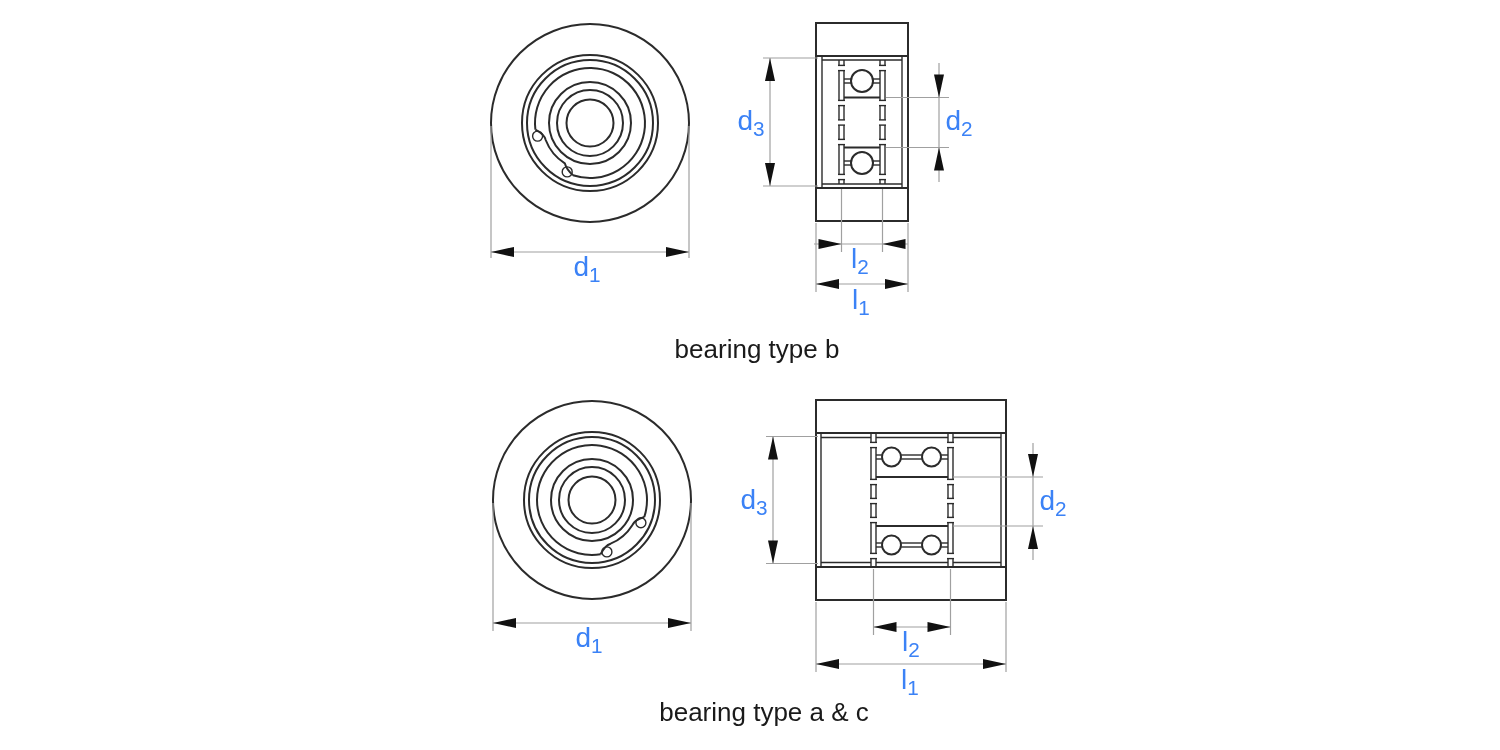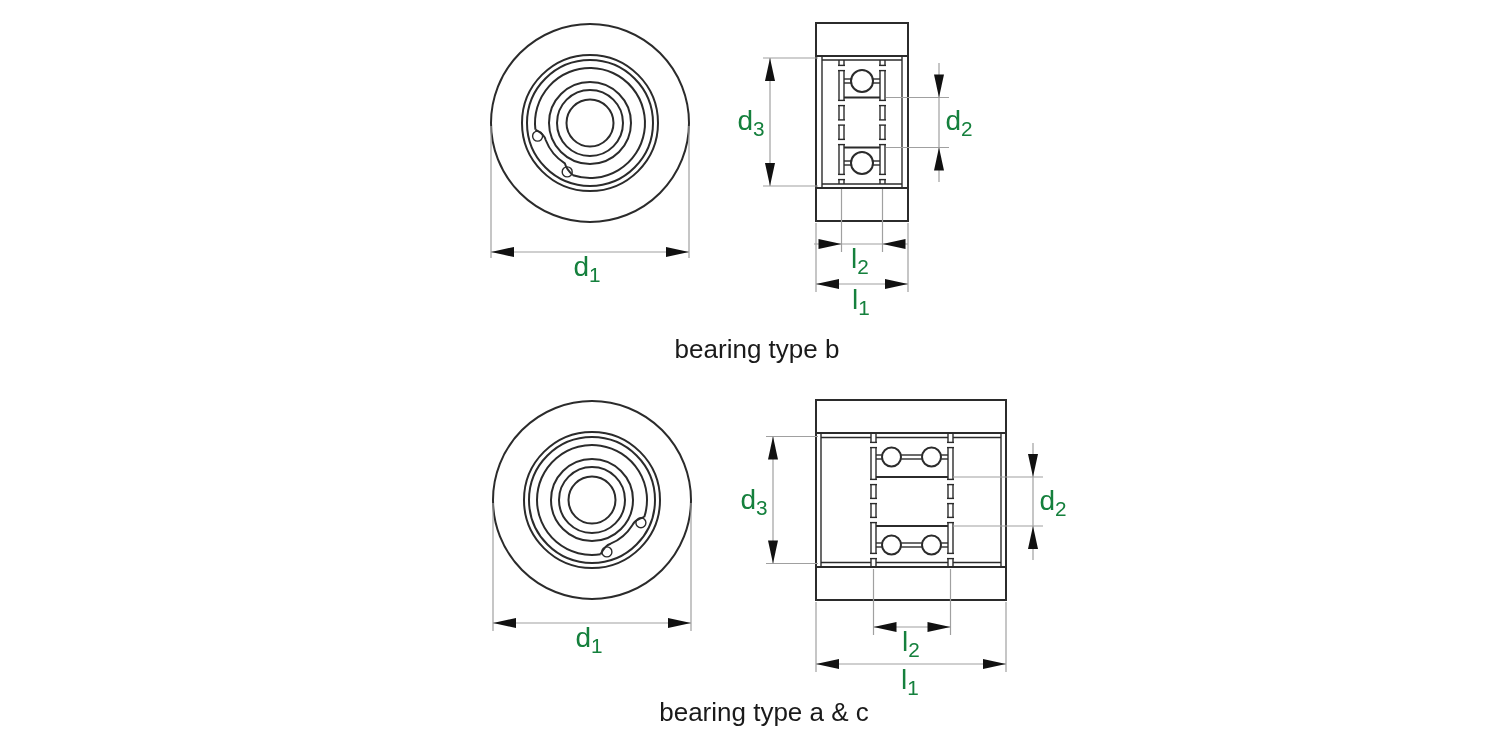--- a/index.html
+++ b/index.html
@@ -14,21 +14,21 @@
   
   .ln{stroke:#2b2b2b;stroke-width:2;fill:none;}
   .lnt{stroke:#2b2b2b;stroke-width:1.4;fill:none;}
   .ext{stroke:#a0a0a0;stroke-width:1.2;fill:none;}
   .arr{fill:#111111;stroke:none;}
   .ball{fill:#ffffff;stroke:#2b2b2b;stroke-width:2;}
   .mask{fill:#ffffff;stroke:none;}
   .dimlab{
     position:absolute;
     transform:translate(-50%,-50%);
-    font-size:28px;color:#15803d;line-height:1;white-space:nowrap;
+    font-size:28px;color:#3b82f6;line-height:1;white-space:nowrap;
   }
   .dimlab sub{font-size:0.74em;line-height:0;vertical-align:-0.30em;}
   .caption{
     position:absolute;
     transform:translate(-50%,-50%);
     font-size:26px;color:#1a1a1a;white-space:nowrap;
   }
 </style>
 </head>
 <body>

